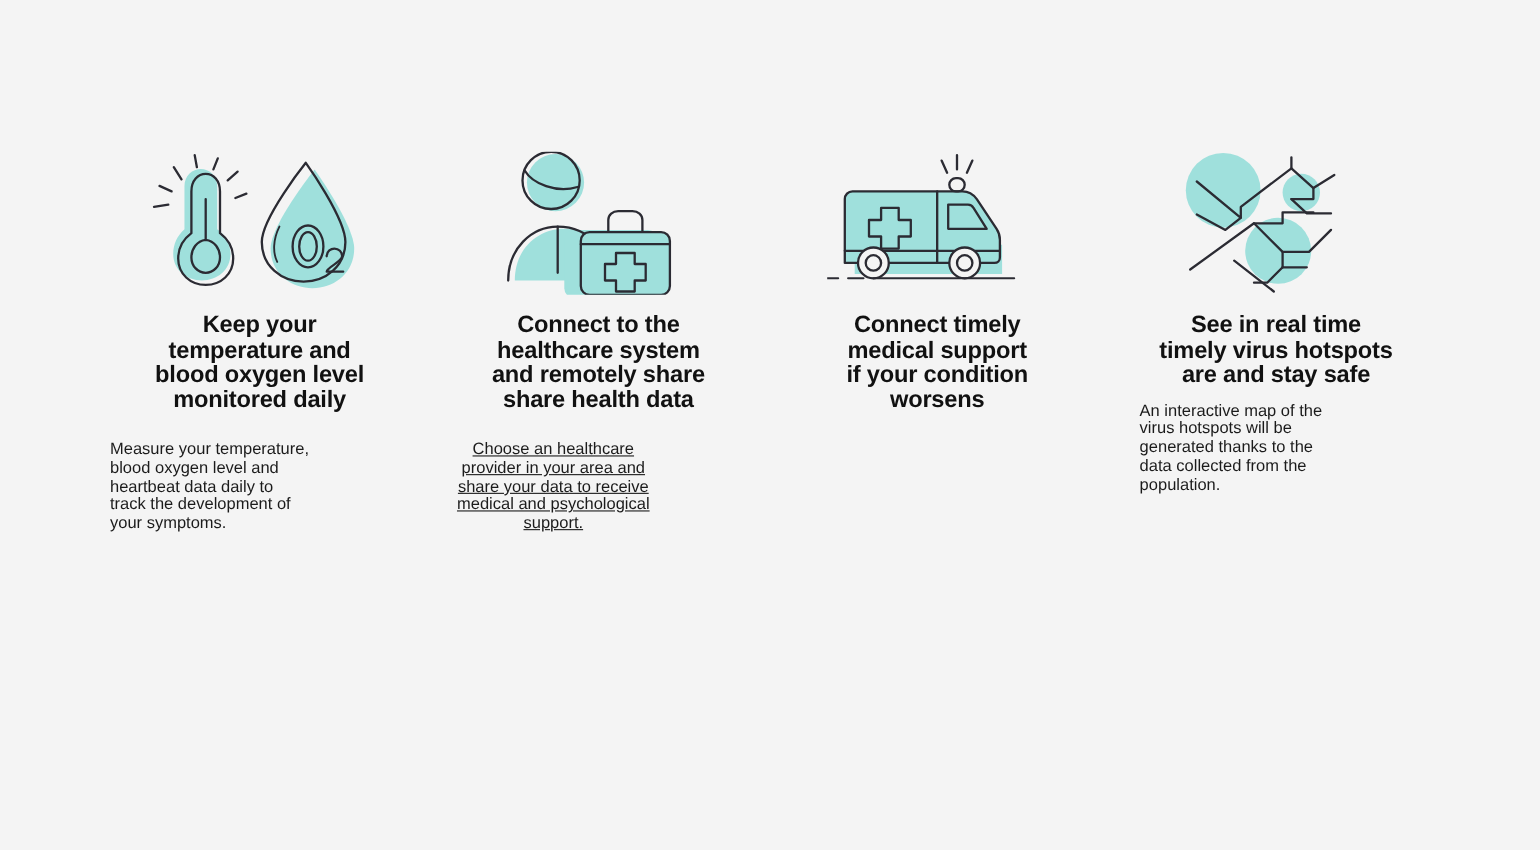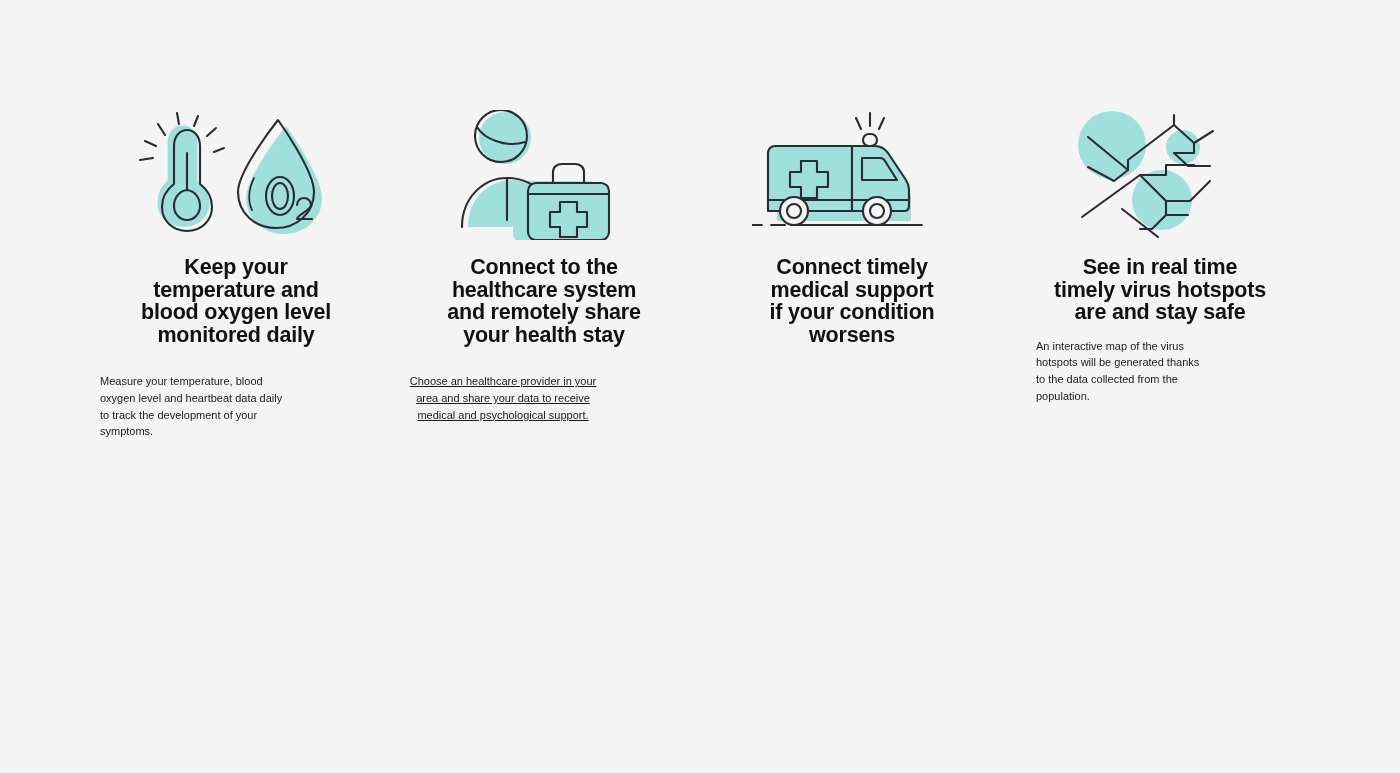--- a/index.html
+++ b/index.html
@@ -23,21 +23,21 @@
     width: 1400px;
     height: 773px;
     display: flex;
     flex-direction: row;
     align-items: flex-start;
   }
 
   .feature-col {
     width: 308px;
     position: relative;
-    padding-top: 90px;
+    padding-top: 118px;
   }
   .col-1 { margin-left: 82px; }
   .col-2 { margin-left: 0px; }
   .col-3 { margin-left: 0px; }
   .col-4 { margin-left: 0px; }
 
   .icon-box {
     height: 150px;
     display: flex;
     align-items: flex-end;
@@ -53,21 +53,21 @@
     text-align: center;
     letter-spacing: -0.2px;
     margin: 0 auto;
     width: 200px;
   }
   .col-2 .feature-title { width: 200px; }
   .col-3 .feature-title { width: 180px; }
   .col-4 .feature-title { width: 215px; }
 
   .feature-body {
-    font-size: 11px;
+    font-size: 15px;
     line-height: 16.7px;
     color: #1b1b1b;
     margin-top: 27px;
   }
   .col-1 .feature-body { width: 185px; margin-left: 18px; text-align: left; }
   .col-2 .feature-body { width: 198px; margin-left: 14px; text-align: center; text-decoration: underline; }
   .col-3 .feature-body { width: 172px; margin-left: 14px; text-align: left; }
   .col-4 .feature-body { width: 175px; margin-left: 30px; text-align: left; margin-top: 14px; }
 
   .feature-body p { margin: 0; }
@@ -140,21 +140,21 @@
           <path d="M109 73 L109 62 C109 57 113 54 118 54 L131 54 C136 54 140 57 140 62 L140 73"></path>
 
           <rect x="84" y="73" width="81" height="57" rx="8" fill="#9fe0dc"></rect>
 
           <path d="M84 84 L165 84"></path>
 
           <path d="M116 92 L133 92 L133 102 L143 102 L143 117 L133 117 L133 127 L116 127 L116 117 L106 117 L106 102 L116 102 Z"></path>
         </g>
       </svg>
     </div>
-    <div class="feature-title">Connect to the healthcare system and remotely share your health stay</div>
+    <div class="feature-title">Connect to the healthcare system and remotely share share health data</div>
     <div class="feature-body">
       <p>Choose an healthcare provider in your area and share your data to receive medical and psychological support.</p>
     </div>
   </div>
 
   <div class="feature-col col-3">
     <div class="icon-box">
       <svg class="icon-svg" width="200" height="130" viewBox="0 0 200 130" xmlns="http://www.w3.org/2000/svg">
 
         <path d="M20 38 L104 38 L104 58 L128 58 L154 80 L154 106 L20 106 Z" fill="#9fe0dc" transform="translate(5,5)"></path>

